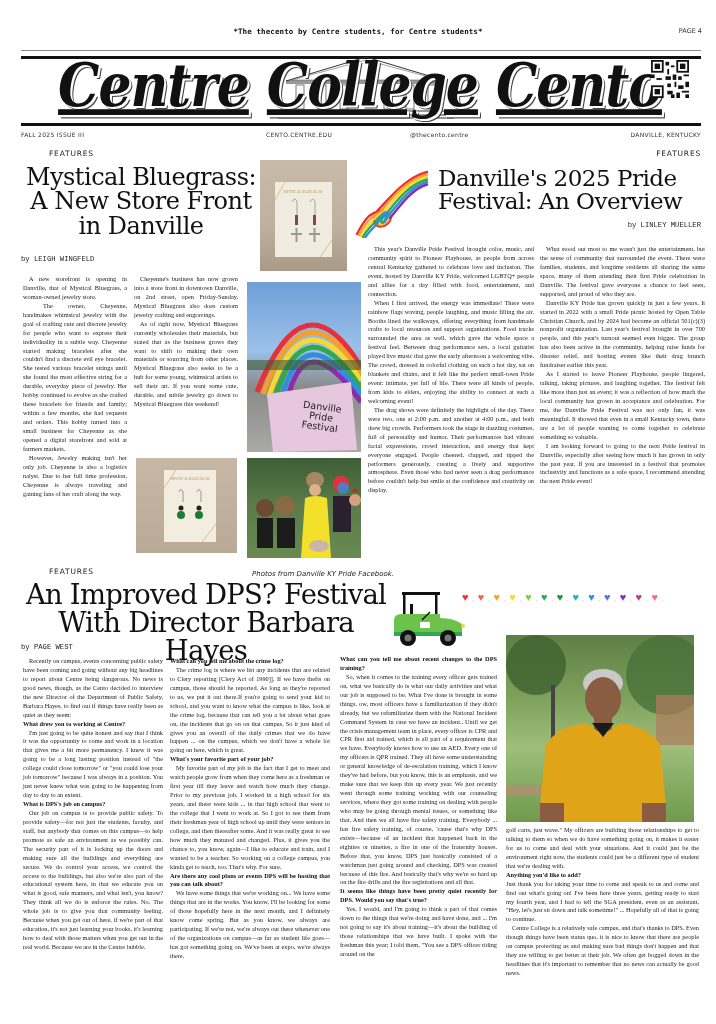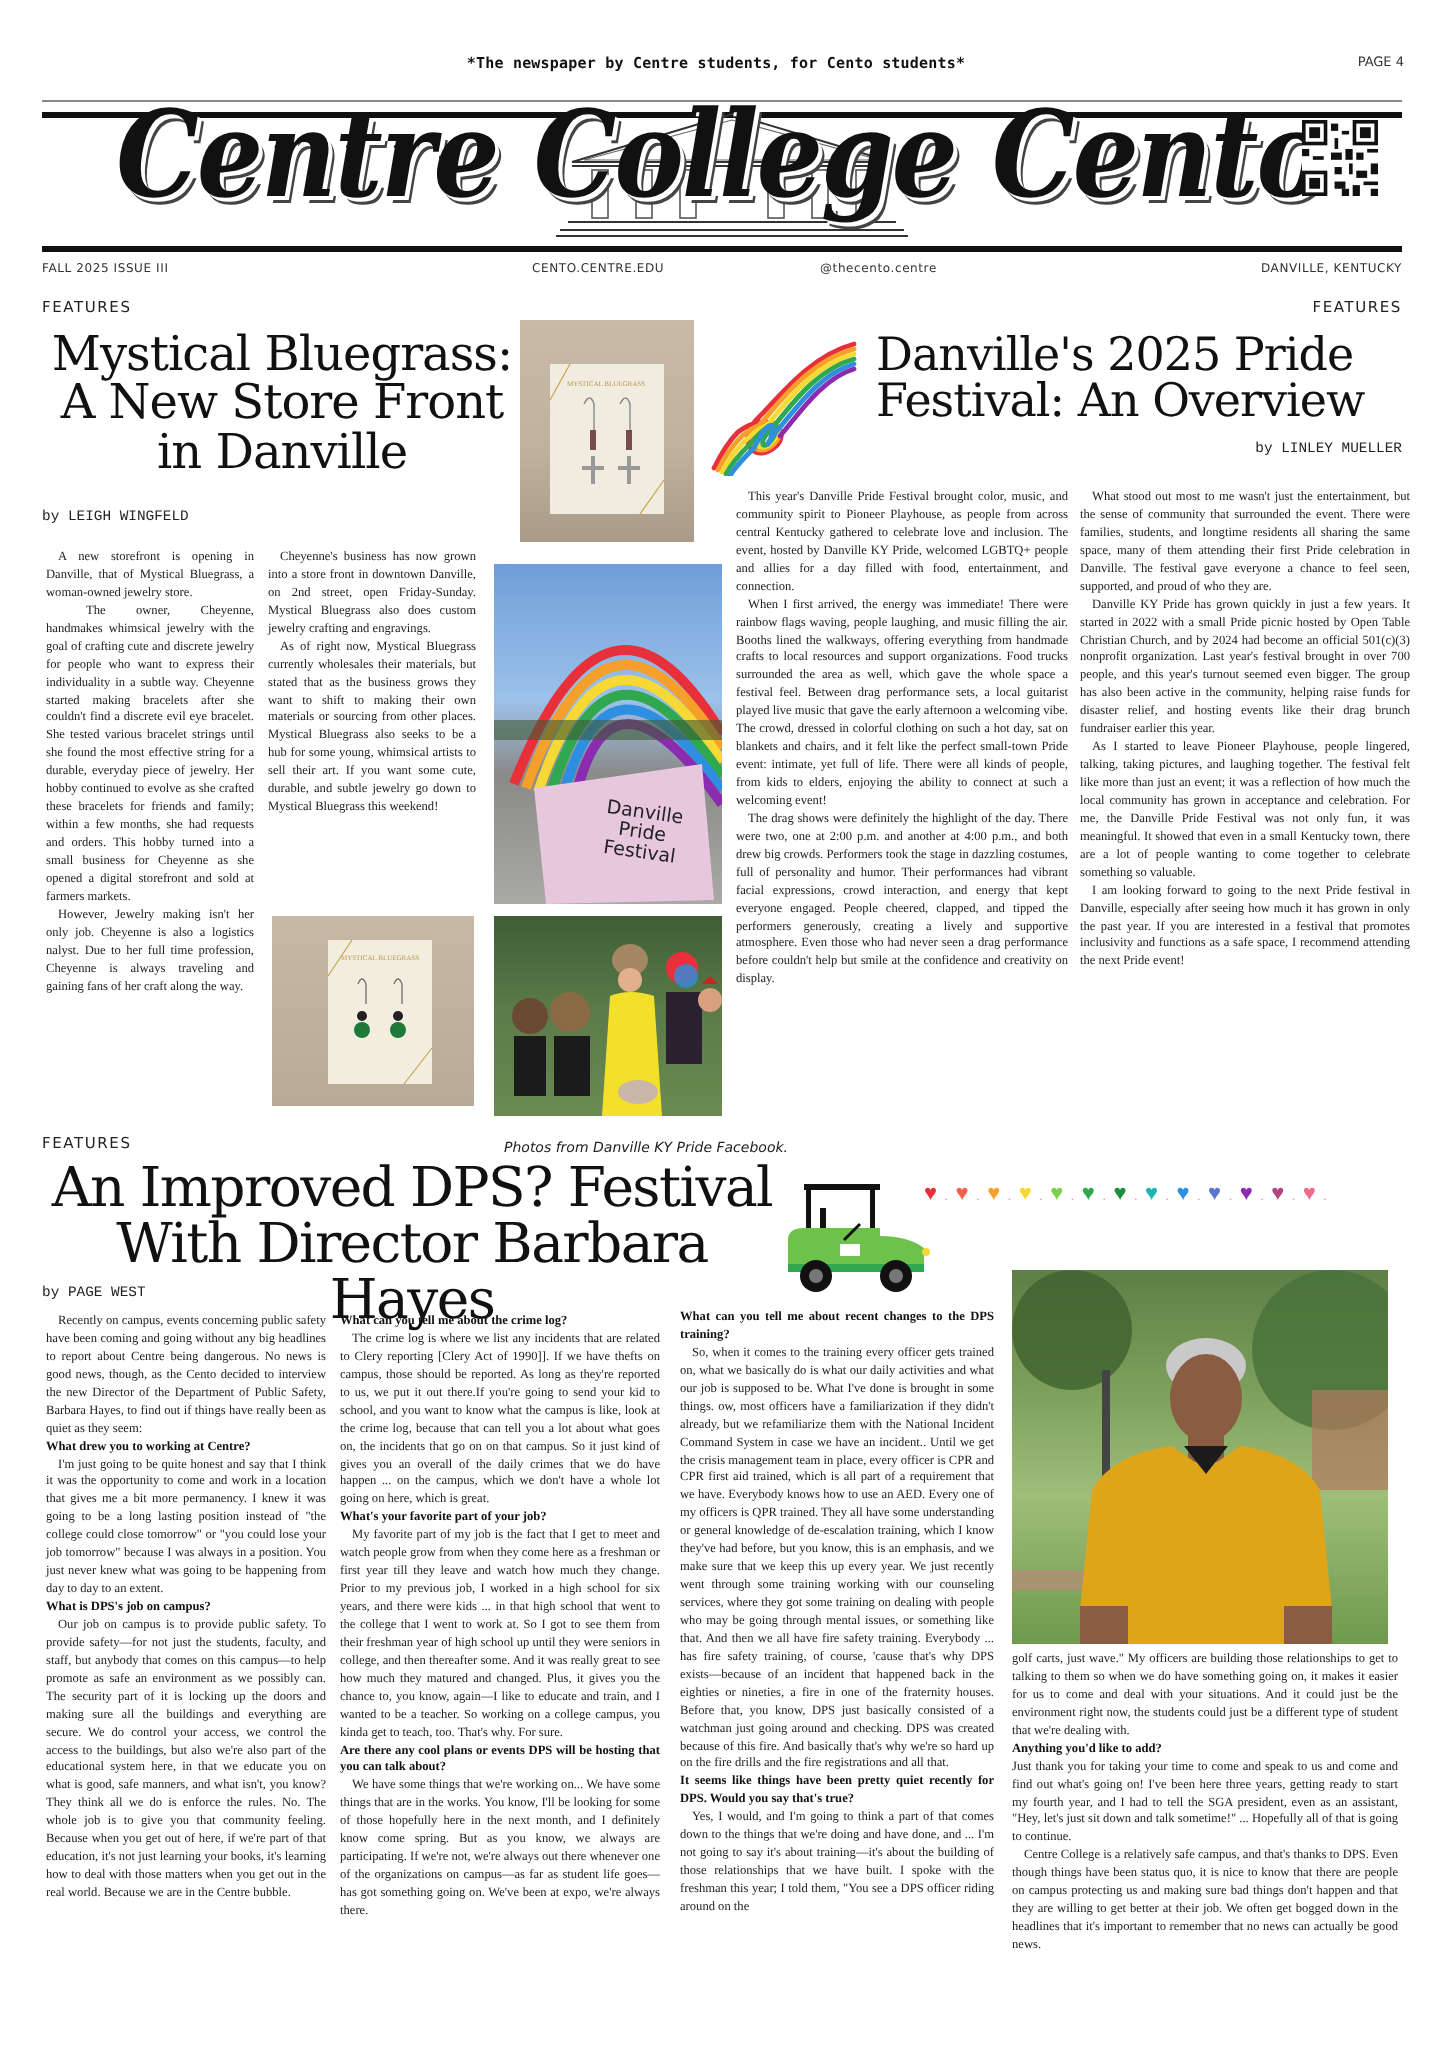--- a/index.html
+++ b/index.html
@@ -3,40 +3,40 @@
 <meta charset="utf-8">
 <style>
   * { box-sizing: border-box; margin: 0; padding: 0; }
   html, body { width: 716px; height: 1024px; background: #fff; overflow: hidden; }
   body { position: relative; font-family: "Liberation Serif", serif; color: #111; }
   .abs { position: absolute; }
   .tagline { top: 27px; left: 0; width: 716px; text-align: center; font-family: "DejaVu Sans Mono", monospace; font-size: 7.5px; font-weight: bold; letter-spacing: 0.1px; }
   .pagenum { top: 27px; right: 14px; font-family: "DejaVu Sans", sans-serif; font-size: 6.5px; color: #333; }
   .rule-thin { left: 21px; width: 680px; height: 1px; background: #888; }
   .rule-thick { left: 21px; width: 680px; height: 3px; background: #111; }
-  .masthead { top: 48px; left: 95px; width: 530px; height: 72px; display: flex; justify-content: center; }
+  .masthead { top: 48px; left: 95px; width: 530px; height: 72px; display: flex; align-items: center; justify-content: center; text-decoration: underline; }
   .mast-word { font-family: "DejaVu Serif", serif; font-weight: bold; font-size: 52px; letter-spacing: -1px; color: #111; text-shadow: 2px 2px 0 #fff, 3px 3px 0 #444; font-style: italic; transform: scaleY(1.15); }
   .mast-building { position: absolute; left: 183px; top: 7px; width: 176px; height: 64px; }
   .qr { top: 60px; left: 651px; width: 38px; height: 38px; }
   .meta { top: 131px; font-family: "DejaVu Sans", sans-serif; font-size: 6px; color: #333; letter-spacing: 0.3px; }
-  .section-label { font-family: "DejaVu Sans", sans-serif; font-size: 7.5px; letter-spacing: 0.8px; color: #222; }
+  .section-label { font-family: "DejaVu Sans", sans-serif; font-size: 7.5px; letter-spacing: 0.8px; color: #222; margin-left: 28px; }
   .headline { font-family: "DejaVu Serif", serif; font-weight: normal; color: #111; line-height: 1.02; letter-spacing: -0.5px; text-align: center; }
   .byline { font-family: Liberation Mono, monospace; font-size: 7.2px; color: #222; }
   .col { font-size: 6.3px; line-height: 1.42; text-align: justify; color: #222; }
   .col p { text-indent: 6px; }
   .col .q { font-weight: bold; text-indent: 0; color: #111; }
   .photo { overflow: hidden; }
   .caption { font-family: "DejaVu Sans", sans-serif; font-style: italic; font-size: 7px; color: #222; }
   .hearts { top: 591px; left: 462px; font-size: 11px; letter-spacing: 1px; white-space: nowrap; }
   .hearts span.dot { color: #e9a; font-size: 7px; }
 </style>
 </head>
 <body>
 
-<div class="abs tagline">*The newspaper by Centre students, for Cento students*</div>
+<div class="abs tagline">*The thecento by Centre students, for Centre students*</div>
 <div class="abs pagenum">PAGE 4</div>
 <div class="abs rule-thin" style="top:50px"></div>
 <div class="abs rule-thick" style="top:56px"></div>
 
 <div class="abs masthead">
   <svg class="mast-building" viewBox="0 0 176 64">
     <polygon points="8,26 88,2 168,26" fill="none" stroke="#333" stroke-width="1"></polygon>
     <polygon points="14,25 88,5 162,25" fill="none" stroke="#666" stroke-width="0.6"></polygon>
     <line x1="8" y1="28" x2="168" y2="28" stroke="#333" stroke-width="1"></line>
     <g stroke="#555" stroke-width="0.8" fill="none">

